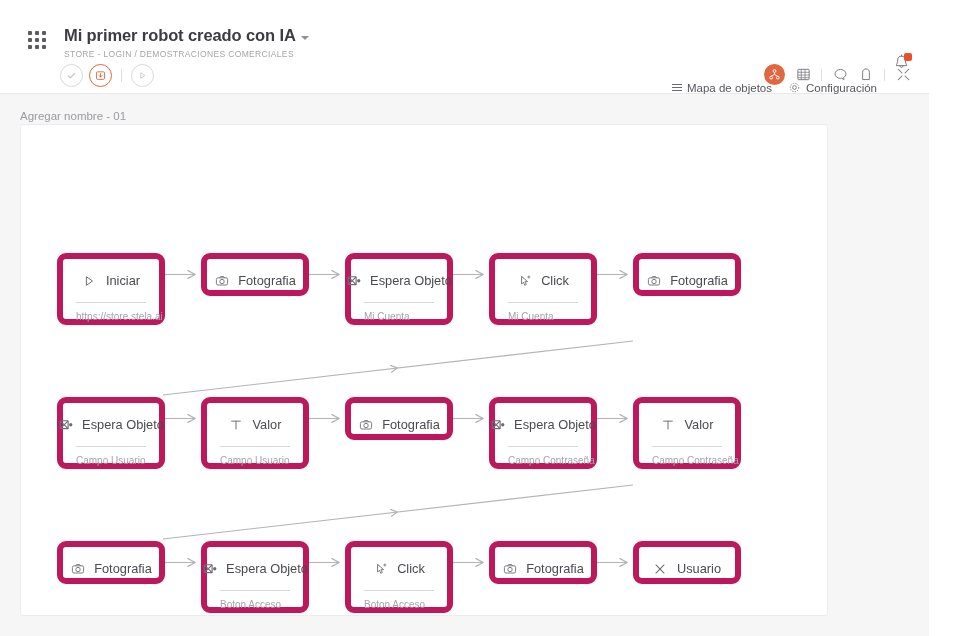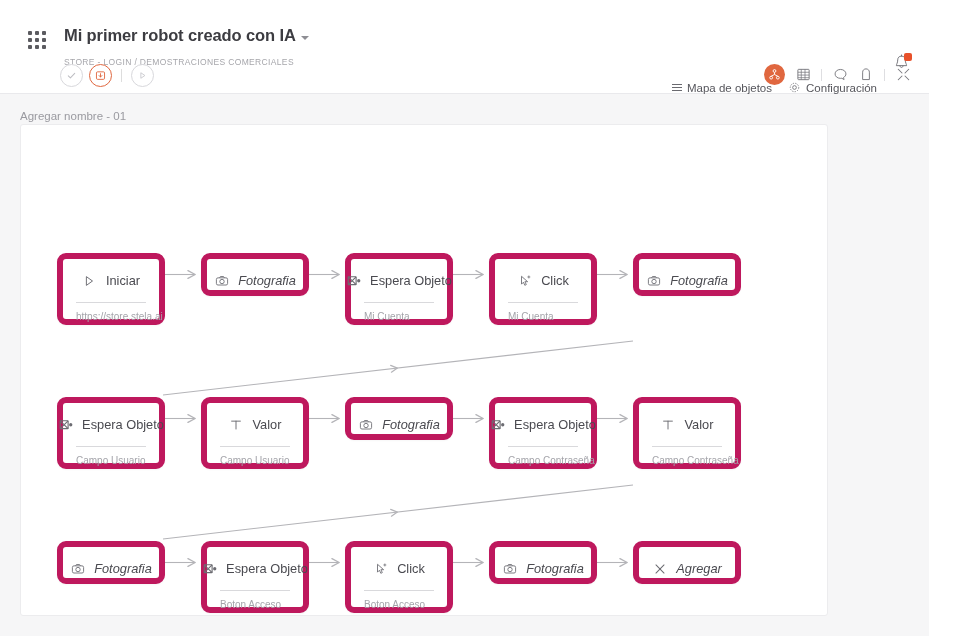--- a/index.html
+++ b/index.html
@@ -36,21 +36,21 @@
     cursor: pointer;
   }
   .chev {
     width: 0; height: 0; margin-top: 4px;
     border-left: 4px solid transparent;
     border-right: 4px solid transparent;
     border-top: 4.5px solid #8e8e94;
     cursor: pointer;
   }
   .breadcrumb {
-    margin-top: 12px;
+    margin-top: 4px;
     font-size: 8.5px; color: #a6a6ab; letter-spacing: 0.35px;
     text-transform: uppercase;
   }
 
   
   .action-row { position: absolute; left: 60px; top: 64px; display: flex; align-items: center; gap: 6px; }
   .circ-btn {
     width: 23px; height: 23px; border-radius: 50%;
     border: 1px solid #d8d8dc; background: #fff;
     display: flex; align-items: center; justify-content: center;
@@ -114,21 +114,21 @@
     display: flex; align-items: center; justify-content: center;
     gap: 9px; height: 43px; padding: 0 12px;
   }
   .node .head .ttl { font-size: 12.8px; color: #4a4a50; white-space: nowrap; }
   .node .nicon { width: 15px; height: 15px; display:flex; align-items:center; justify-content:center; flex: 0 0 auto; }
   .node .rule { height:1px; background:#d9d9dc; margin: 0 13px; }
   .node .sub {
     font-size: 10px; color: #a4a4aa; padding: 8px 13px 0 13px; white-space: nowrap;
   }
   .node.tall { height: 72px; }
-  .node.short { height: 43px; font-style: italic; }
+  .node.short { height: 43px; }
 </style>
 </head>
 <body>
 
 <div class="app">
 
   <div class="header">
 
     <div class="grid-launcher">
       <i></i>
@@ -442,19 +442,19 @@
               <span class="ttl">Fotografia</span>
             </div>
           </div>
           <div class="node short" style="left: 612px; top: 416px; width: 108px;">
             <div class="head">
               <span class="nicon">
                 <svg width="14" height="14" viewBox="0 0 16 16">
                   <path d="M3.4 3.4 L12.6 12.6 M12.6 3.4 L3.4 12.6" stroke="#6c6c72" stroke-width="1.2" stroke-linecap="round"></path>
                 </svg>
               </span>
-              <span class="ttl">Agregar</span>
+              <span class="ttl">Usuario</span>
             </div>
           </div>
         </div>
     </div>
   </div>
 </div>
 
 </body></html>

